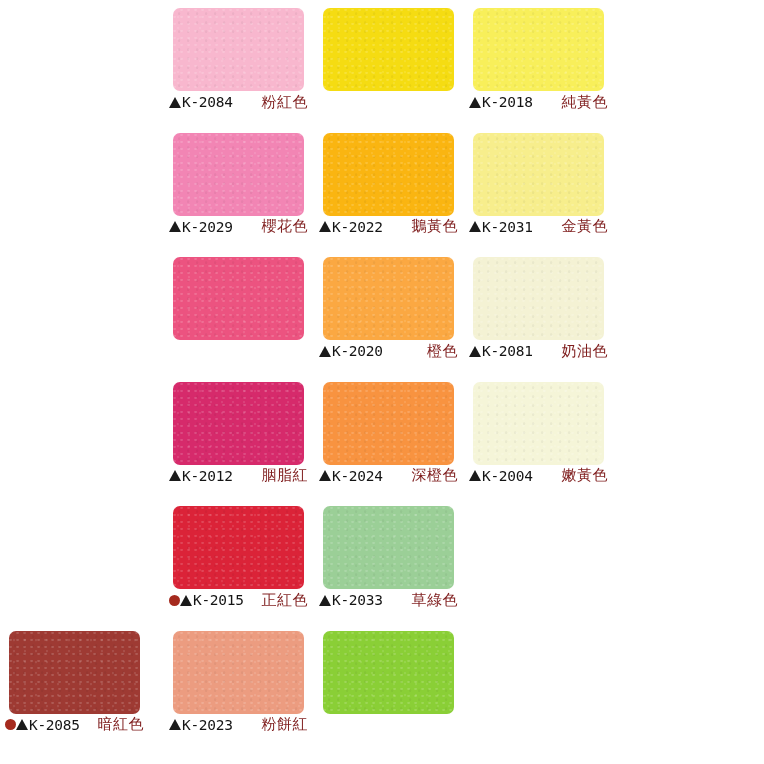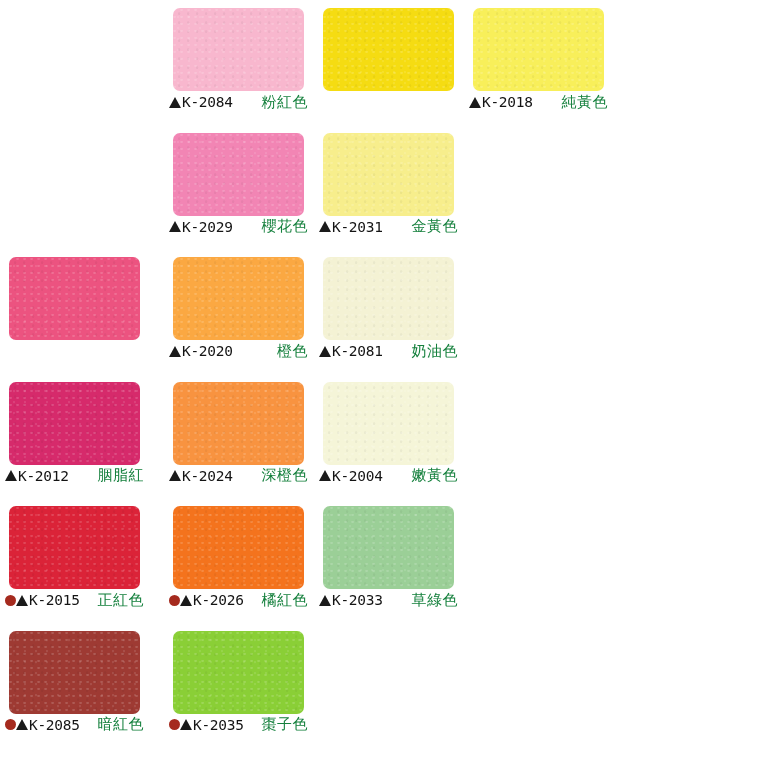--- a/index.html
+++ b/index.html
@@ -85,21 +85,21 @@
     font-family: "DejaVu Sans Mono", "Liberation Mono", monospace;
     font-size: 14.5px;
     color: #141414;
     letter-spacing: -0.3px;
     margin-left: 1px;
     flex: 0 0 auto;
   }
   .cname {
     font-family: Liberation Serif, serif;
     font-size: 15px;
-    color: #15803d;
+    color: #7f1d1d;
     margin-left: auto;
     padding-right: 2px;
     letter-spacing: 0.5px;
     flex: 0 0 auto;
   }
 </style>
 </head>
 <body>
 
 <div id="sheet">
@@ -134,20 +134,30 @@
         <div class="swatch" style="background-color: rgb(242, 133, 180);"></div>
         <div class="caption">
           <span class="marks">
             <span class="tri" style="border-bottom-color: rgb(26, 26, 26);"></span>
           </span>
           <span class="code">K-2029</span>
           <span class="cname">櫻花色</span>
         </div>
       </div>
       <div class="cell">
+        <div class="swatch" style="background-color: rgb(250, 181, 17);"></div>
+        <div class="caption">
+          <span class="marks">
+            <span class="tri" style="border-bottom-color: rgb(26, 26, 26);"></span>
+          </span>
+          <span class="code">K-2022</span>
+          <span class="cname">鵝黃色</span>
+        </div>
+      </div>
+      <div class="cell">
         <div class="swatch" style="background-color: rgb(247, 238, 140);"></div>
         <div class="caption">
           <span class="marks">
             <span class="tri" style="border-bottom-color: rgb(26, 26, 26);"></span>
           </span>
           <span class="code">K-2031</span>
           <span class="cname">金黃色</span>
         </div>
       </div>
       <div class="spacer"></div>
@@ -214,31 +224,20 @@
         <div class="caption">
           <span class="marks">
             <span class="dot" style="background: rgb(165, 42, 30);"></span>
             <span class="tri" style="border-bottom-color: rgb(26, 26, 26);"></span>
           </span>
           <span class="code">K-2015</span>
           <span class="cname">正紅色</span>
         </div>
       </div>
       <div class="cell">
-        <div class="swatch" style="background-color: rgb(244, 115, 29);"></div>
-        <div class="caption">
-          <span class="marks">
-            <span class="dot" style="background: rgb(165, 42, 30);"></span>
-            <span class="tri" style="border-bottom-color: rgb(26, 26, 26);"></span>
-          </span>
-          <span class="code">K-2026</span>
-          <span class="cname">橘紅色</span>
-        </div>
-      </div>
-      <div class="cell">
         <div class="swatch" style="background-color: rgb(155, 207, 151);"></div>
         <div class="caption">
           <span class="marks">
             <span class="tri" style="border-bottom-color: rgb(26, 26, 26);"></span>
           </span>
           <span class="code">K-2033</span>
           <span class="cname">草綠色</span>
         </div>
       </div>
       <div class="spacer"></div>
@@ -248,25 +247,27 @@
         <div class="caption">
           <span class="marks">
             <span class="dot" style="background: rgb(165, 42, 30);"></span>
             <span class="tri" style="border-bottom-color: rgb(26, 26, 26);"></span>
           </span>
           <span class="code">K-2085</span>
           <span class="cname">暗紅色</span>
         </div>
       </div>
       <div class="cell">
+        <div class="swatch" style="background-color: rgb(236, 156, 128);"></div>
+        <div class="caption">
+          <span class="marks">
+            <span class="tri" style="border-bottom-color: rgb(26, 26, 26);"></span>
+          </span>
+          <span class="code">K-2023</span>
+          <span class="cname">粉餅紅</span>
+        </div>
+      </div>
+      <div class="cell">
         <div class="swatch" style="background-color: rgb(138, 207, 54);"></div>
-        <div class="caption">
-          <span class="marks">
-            <span class="dot" style="background: rgb(165, 42, 30);"></span>
-            <span class="tri" style="border-bottom-color: rgb(26, 26, 26);"></span>
-          </span>
-          <span class="code">K-2035</span>
-          <span class="cname">棗子色</span>
-        </div>
       </div>
       <div class="spacer"></div>
     </div>
 </div>
 
 </body></html>

